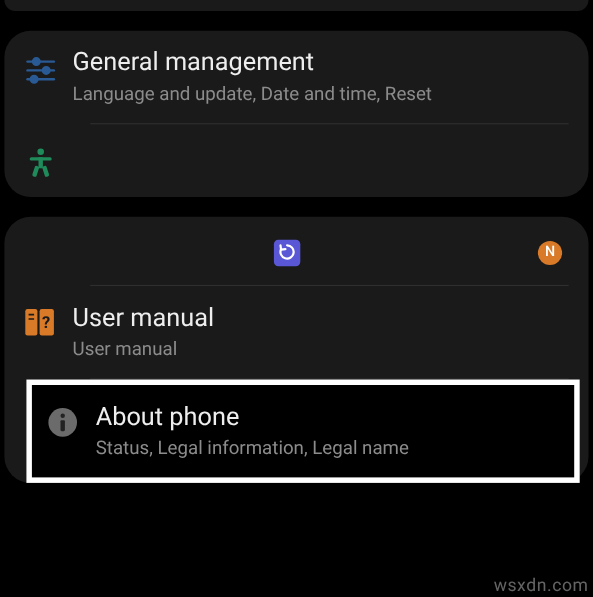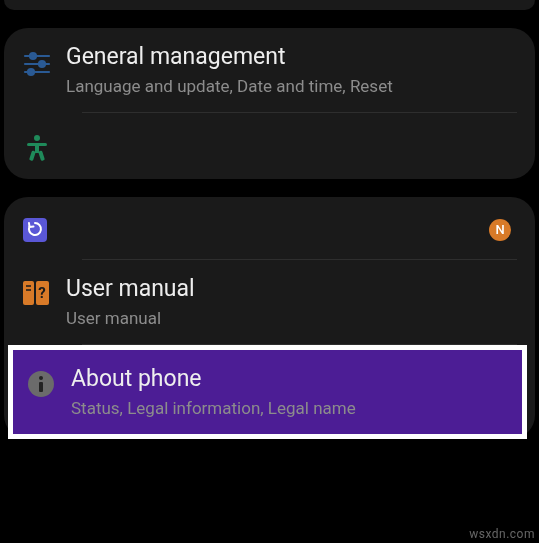--- a/index.html
+++ b/index.html
@@ -10,20 +10,21 @@
     margin: 4px 4px 0 4px;
     padding: 0;
   }
   .card.partial-top { border-top-left-radius: 0; border-top-right-radius: 0; padding-top: 4px; margin-top: 0; height: 10px; overflow: hidden; }
   .gap { height: 14px; }
   .row {
     display: flex;
     align-items: flex-start;
     padding: 14px 18px 16px 18px;
     position: relative;
+    justify-content: center;
   }
   .icon-slot {
     width: 44px;
     flex: 0 0 44px;
     display: flex;
     align-items: center;
     justify-content: flex-start;
     padding-top: 6px;
   }
   .content {
@@ -51,29 +52,29 @@
   .badge {
     width: 22px; height: 22px; border-radius: 50%;
     background: #d87a28;
     color: #fff;
     font-size: 13px; font-weight: 500;
     display: flex; align-items: center; justify-content: center;
     position: absolute; right: 24px; top: 22px;
   }
   .highlight-wrap {
     border: 5px solid #fff;
-    margin: 0 8px 6px 4px;
-    background: #4c1d95;
+    margin: 0 8px 6px 20px;
+    background: #000000;
   }
   .highlight-wrap .row { padding: 14px 16px 16px 14px; }
   svg { display: block; }
   .watermark {
     position: absolute; right: 0; bottom: 0;
     color: rgba(200,200,200,0.5);
-    font-size: 12px; letter-spacing: 0.5px;
+    font-size: 16px; letter-spacing: 0.5px;
     padding: 2px 4px;
     margin-top: 28px;
   }
 </style>
 </head>
 <body>
 
 <div class="card partial-top"></div>
 
 <div class="gap"></div>

